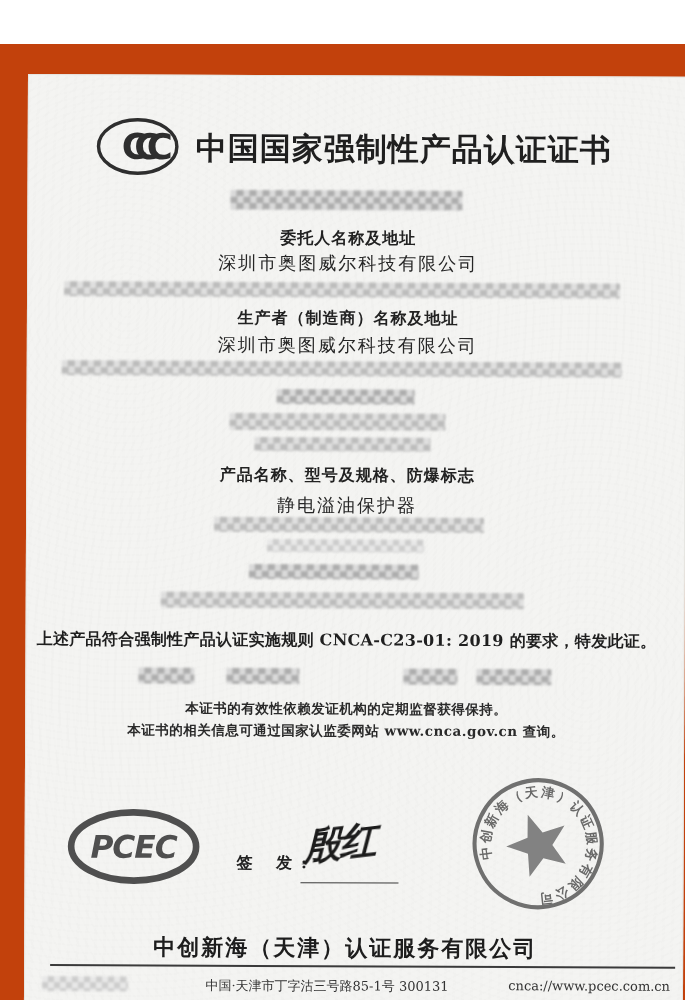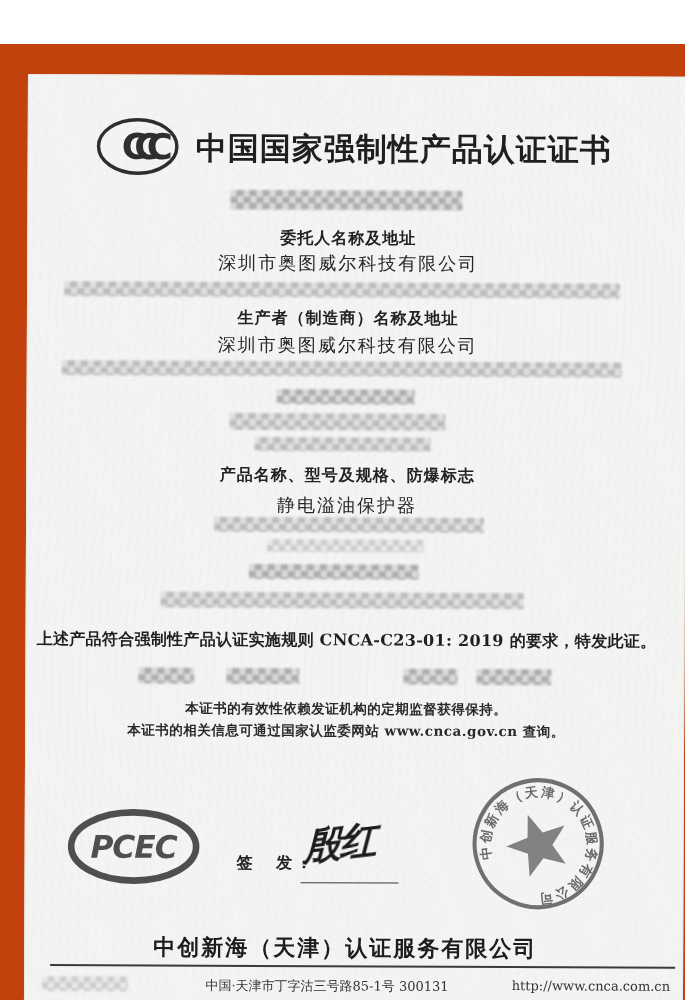--- a/index.html
+++ b/index.html
@@ -98,18 +98,18 @@
       <polygon fill="#737373" points="80,46 88.8,69.9 114.2,70.9 94.3,86.6 101.2,111.1 80,97 58.8,111.1 65.7,86.6 45.8,70.9 71.2,69.9"></polygon>
       <text font-size="14.5" font-weight="bold" fill="#565656" letter-spacing="2.5">
         <textPath href="#sealArc" startOffset="1%">中创新海（天津）认证服务有限公司</textPath>
       </text>
     </svg>
 
     <div class="row issuer" style="top:857px;">中创新海（天津）认证服务有限公司</div>
     <div class="rule" style="left:25px;top:889px;width:625px;"></div>
     <div class="rd lt" style="left:17px;top:901px;width:86px;height:15px;"></div>
     <div class="row ftr" style="top:901px;left:-18px;">中国·天津市丁字沽三号路85-1号  300131</div>
-    <div class="ftr" style="position:absolute;right:12px;top:901px;">http://www.cnca.com.cn</div>
+    <div class="ftr" style="position:absolute;right:12px;top:901px;">cnca://www.pcec.com.cn</div>
   </div>
 
   <div class="rd lt" style="left:10px;top:978px;width:22px;height:17px;"></div>
   <div class="rd lt" style="left:40px;top:977px;width:70px;height:18px;"></div>
 </div>
 
 </body></html>

